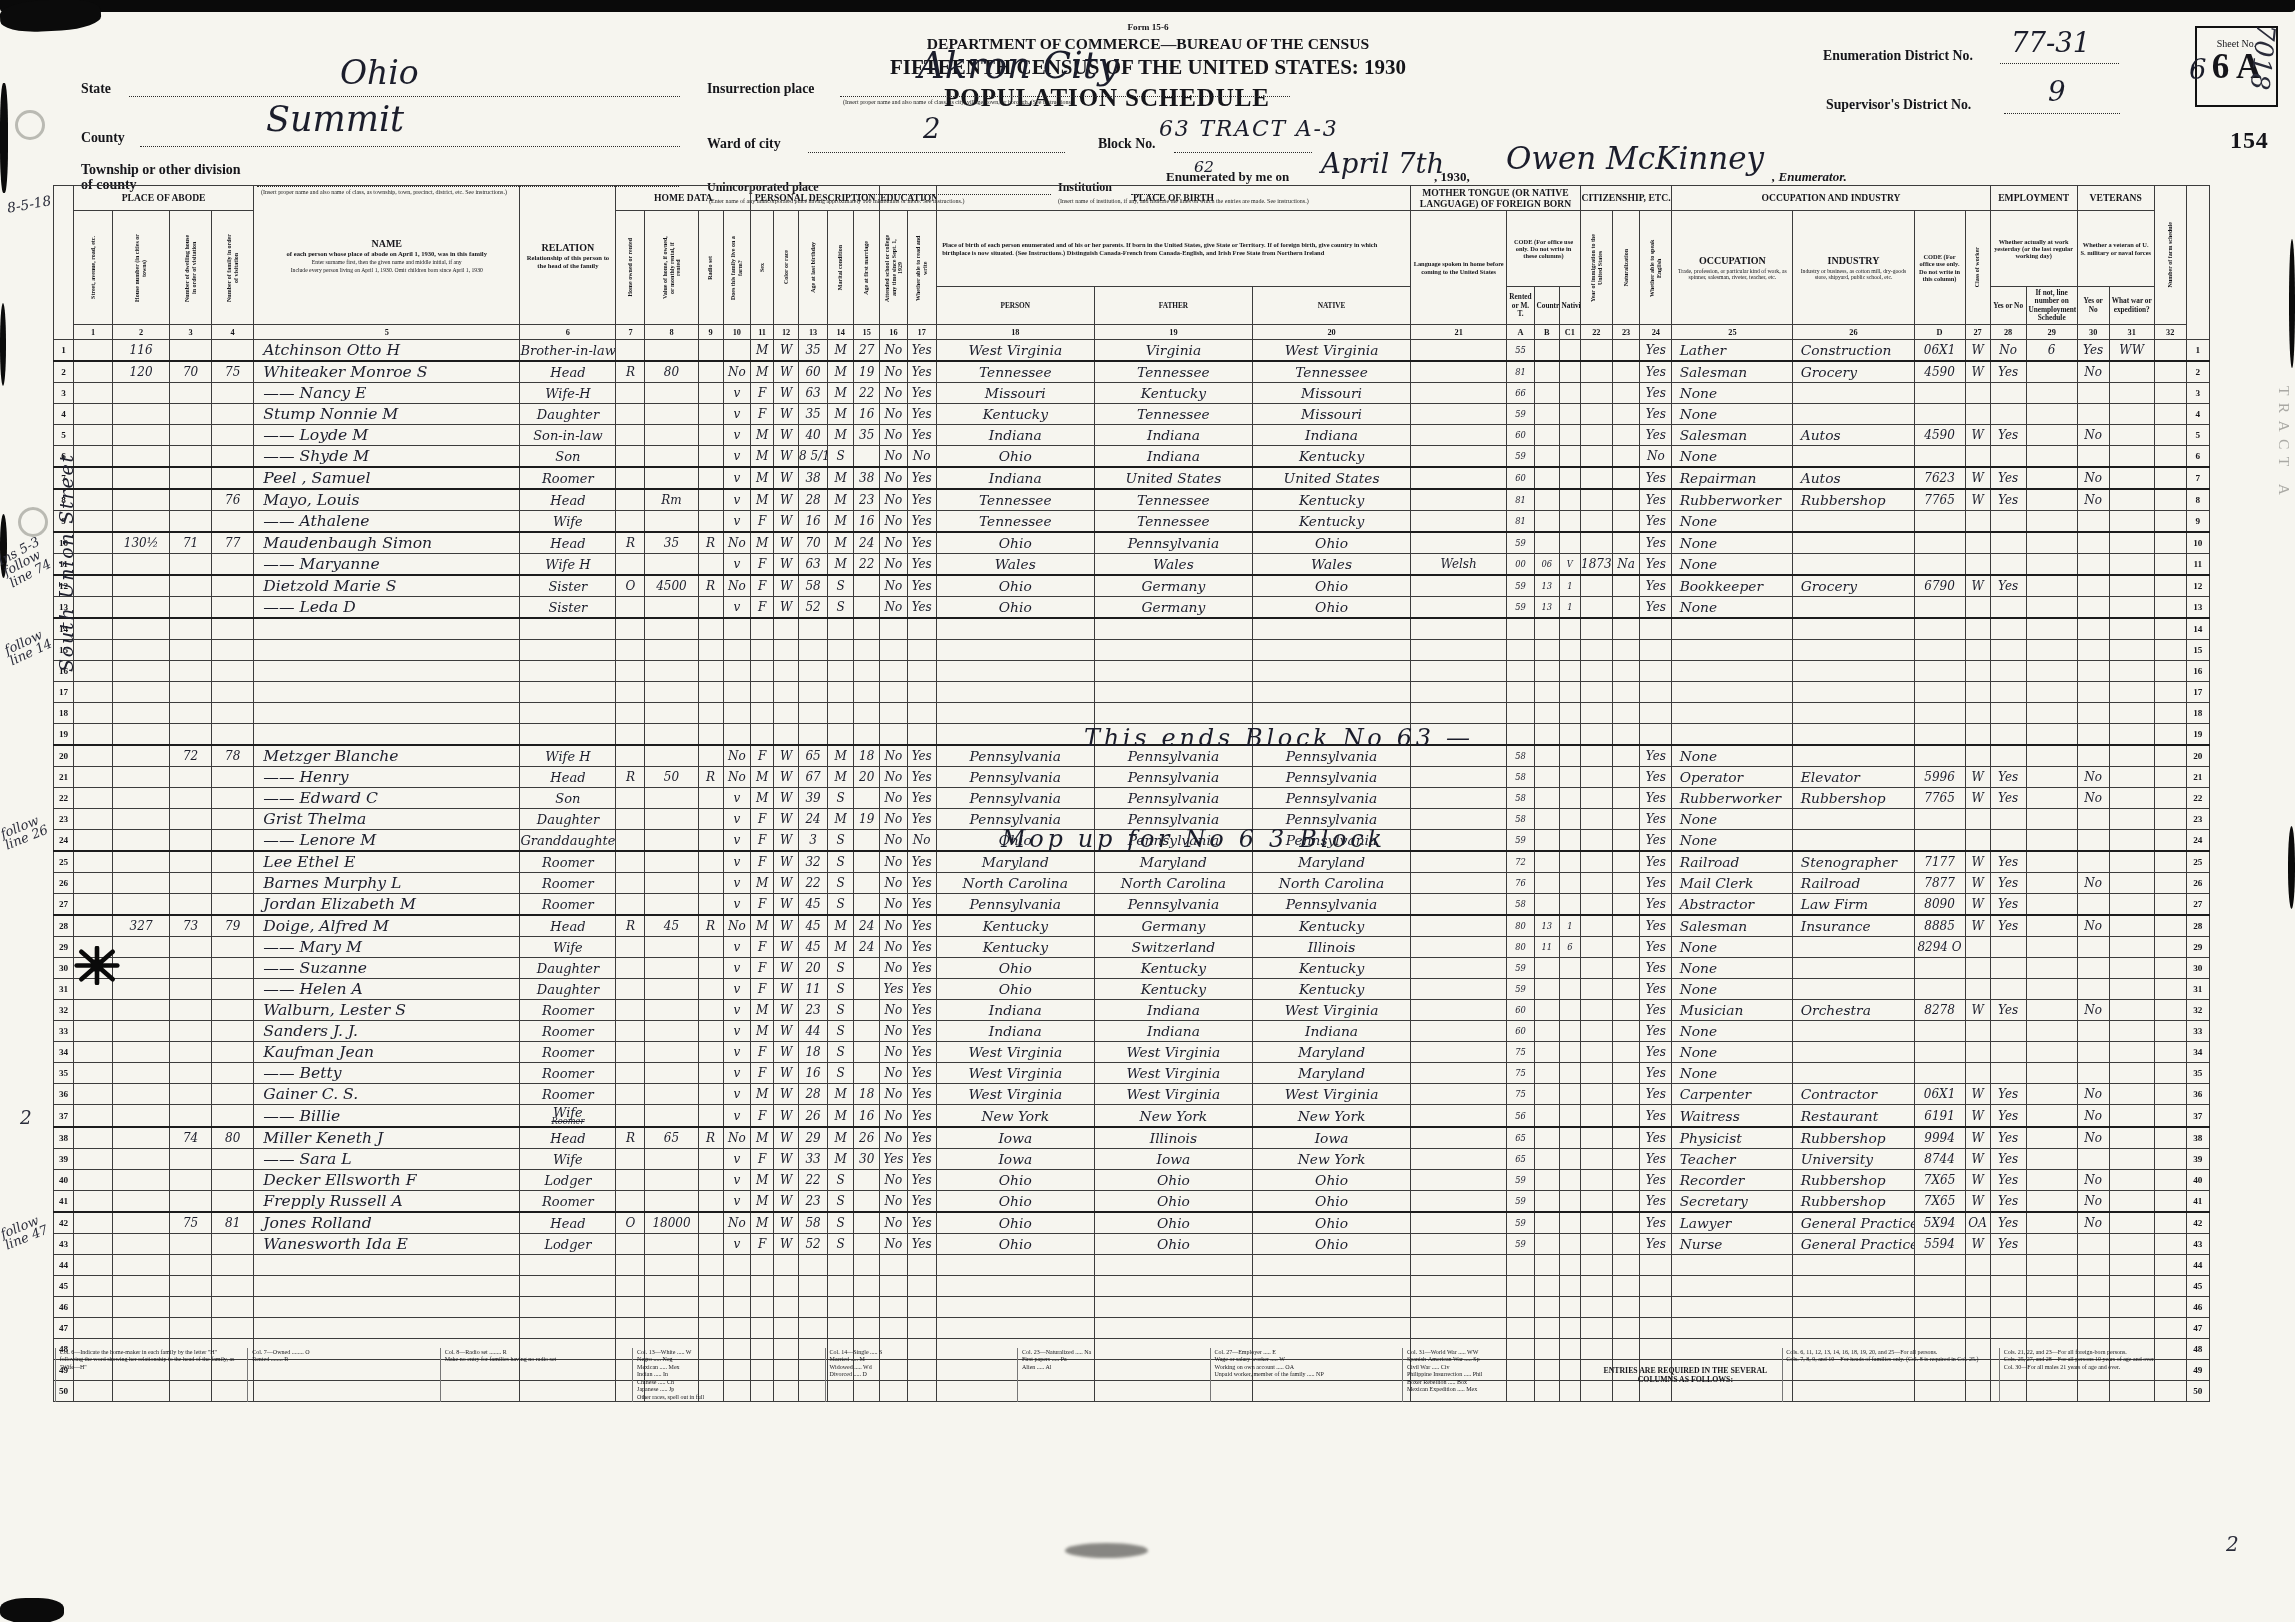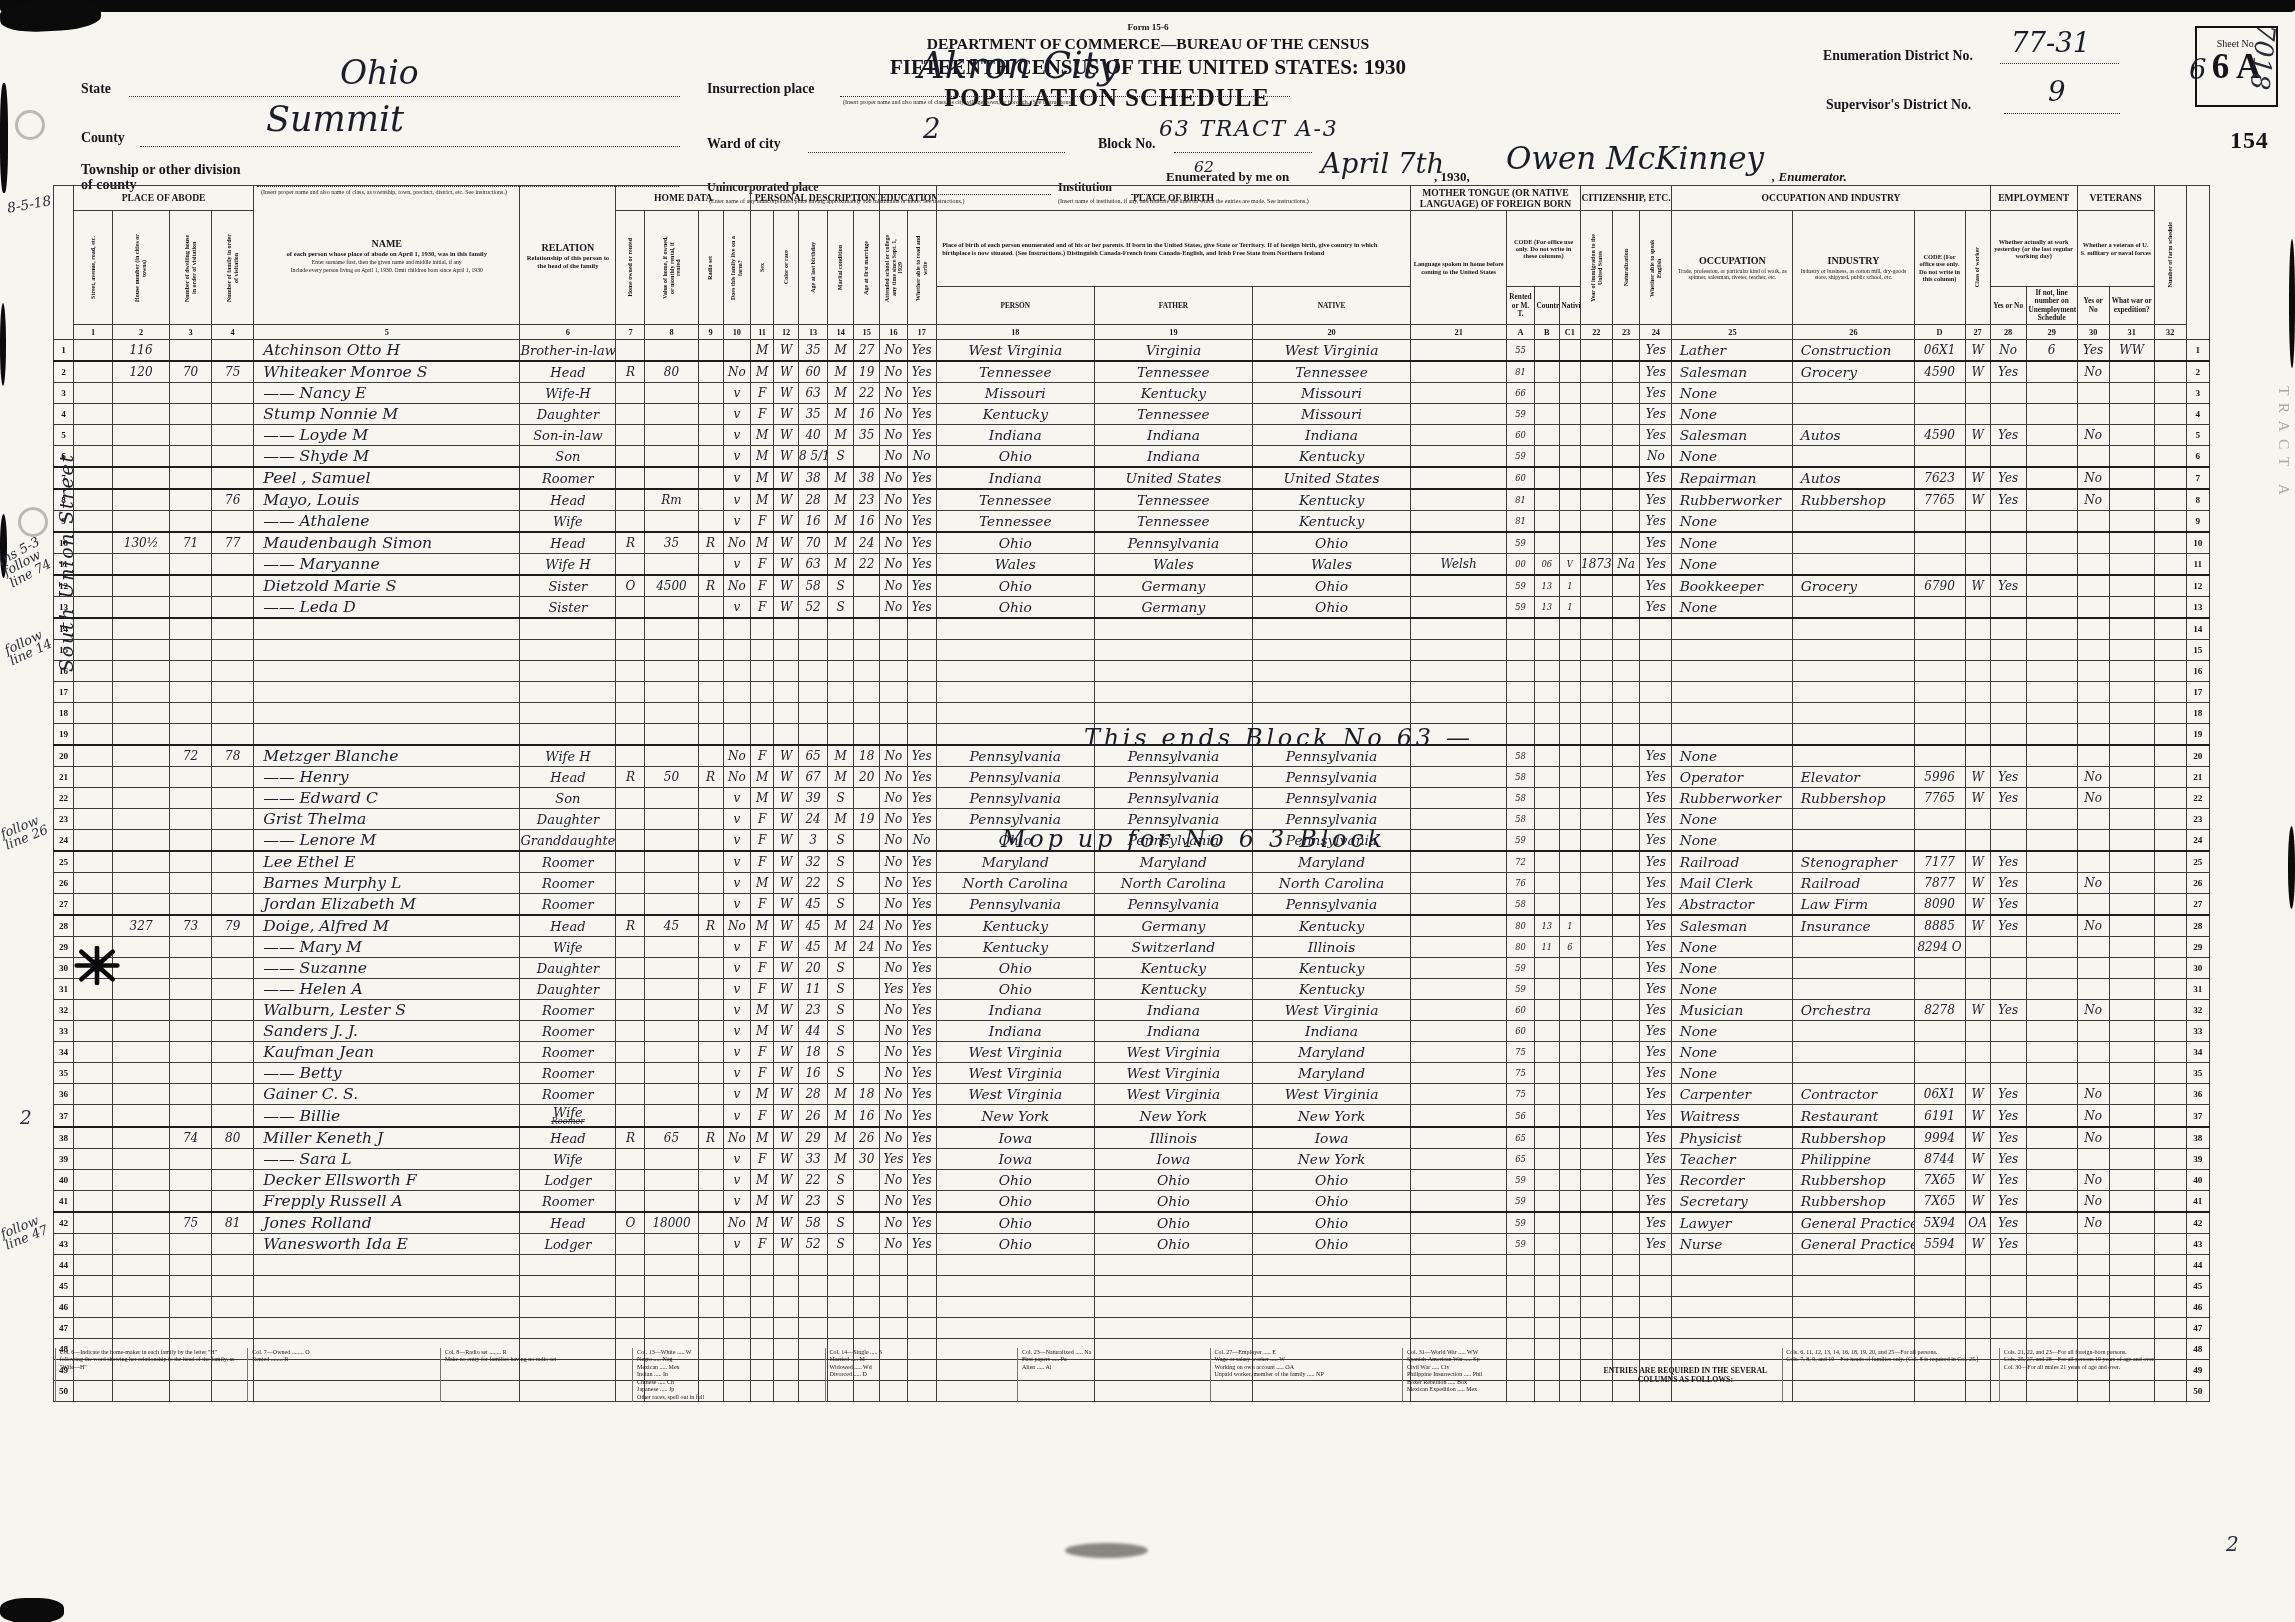--- a/index.html
+++ b/index.html
@@ -1884,21 +1884,21 @@
             <td class="hw" data-name="cell-bpf">Iowa</td>
             <td class="hw" data-name="cell-bpm">New York</td>
             <td data-name="cell-tongue"></td>
             <td class="hw" data-name="cell-cA">65</td>
             <td data-name="cell-cB"></td>
             <td data-name="cell-cC"></td>
             <td data-name="cell-imm"></td>
             <td data-name="cell-nat"></td>
             <td class="hw" data-name="cell-eng">Yes</td>
             <td class="hw" data-name="cell-occ">Teacher</td>
-            <td class="hw" data-name="cell-ind">Philippine</td>
+            <td class="hw" data-name="cell-ind">University</td>
             <td class="hw" data-name="cell-cD">8744</td>
             <td class="hw" data-name="cell-cls">W</td>
             <td class="hw" data-name="cell-work">Yes</td>
             <td data-name="cell-unemp"></td>
             <td data-name="cell-vet"></td>
             <td data-name="cell-war"></td>
             <td data-name="cell-fsched"></td>
             <td class="ln" data-name="line-number">39</td>
           </tr>
           <tr data-name="table-row">

